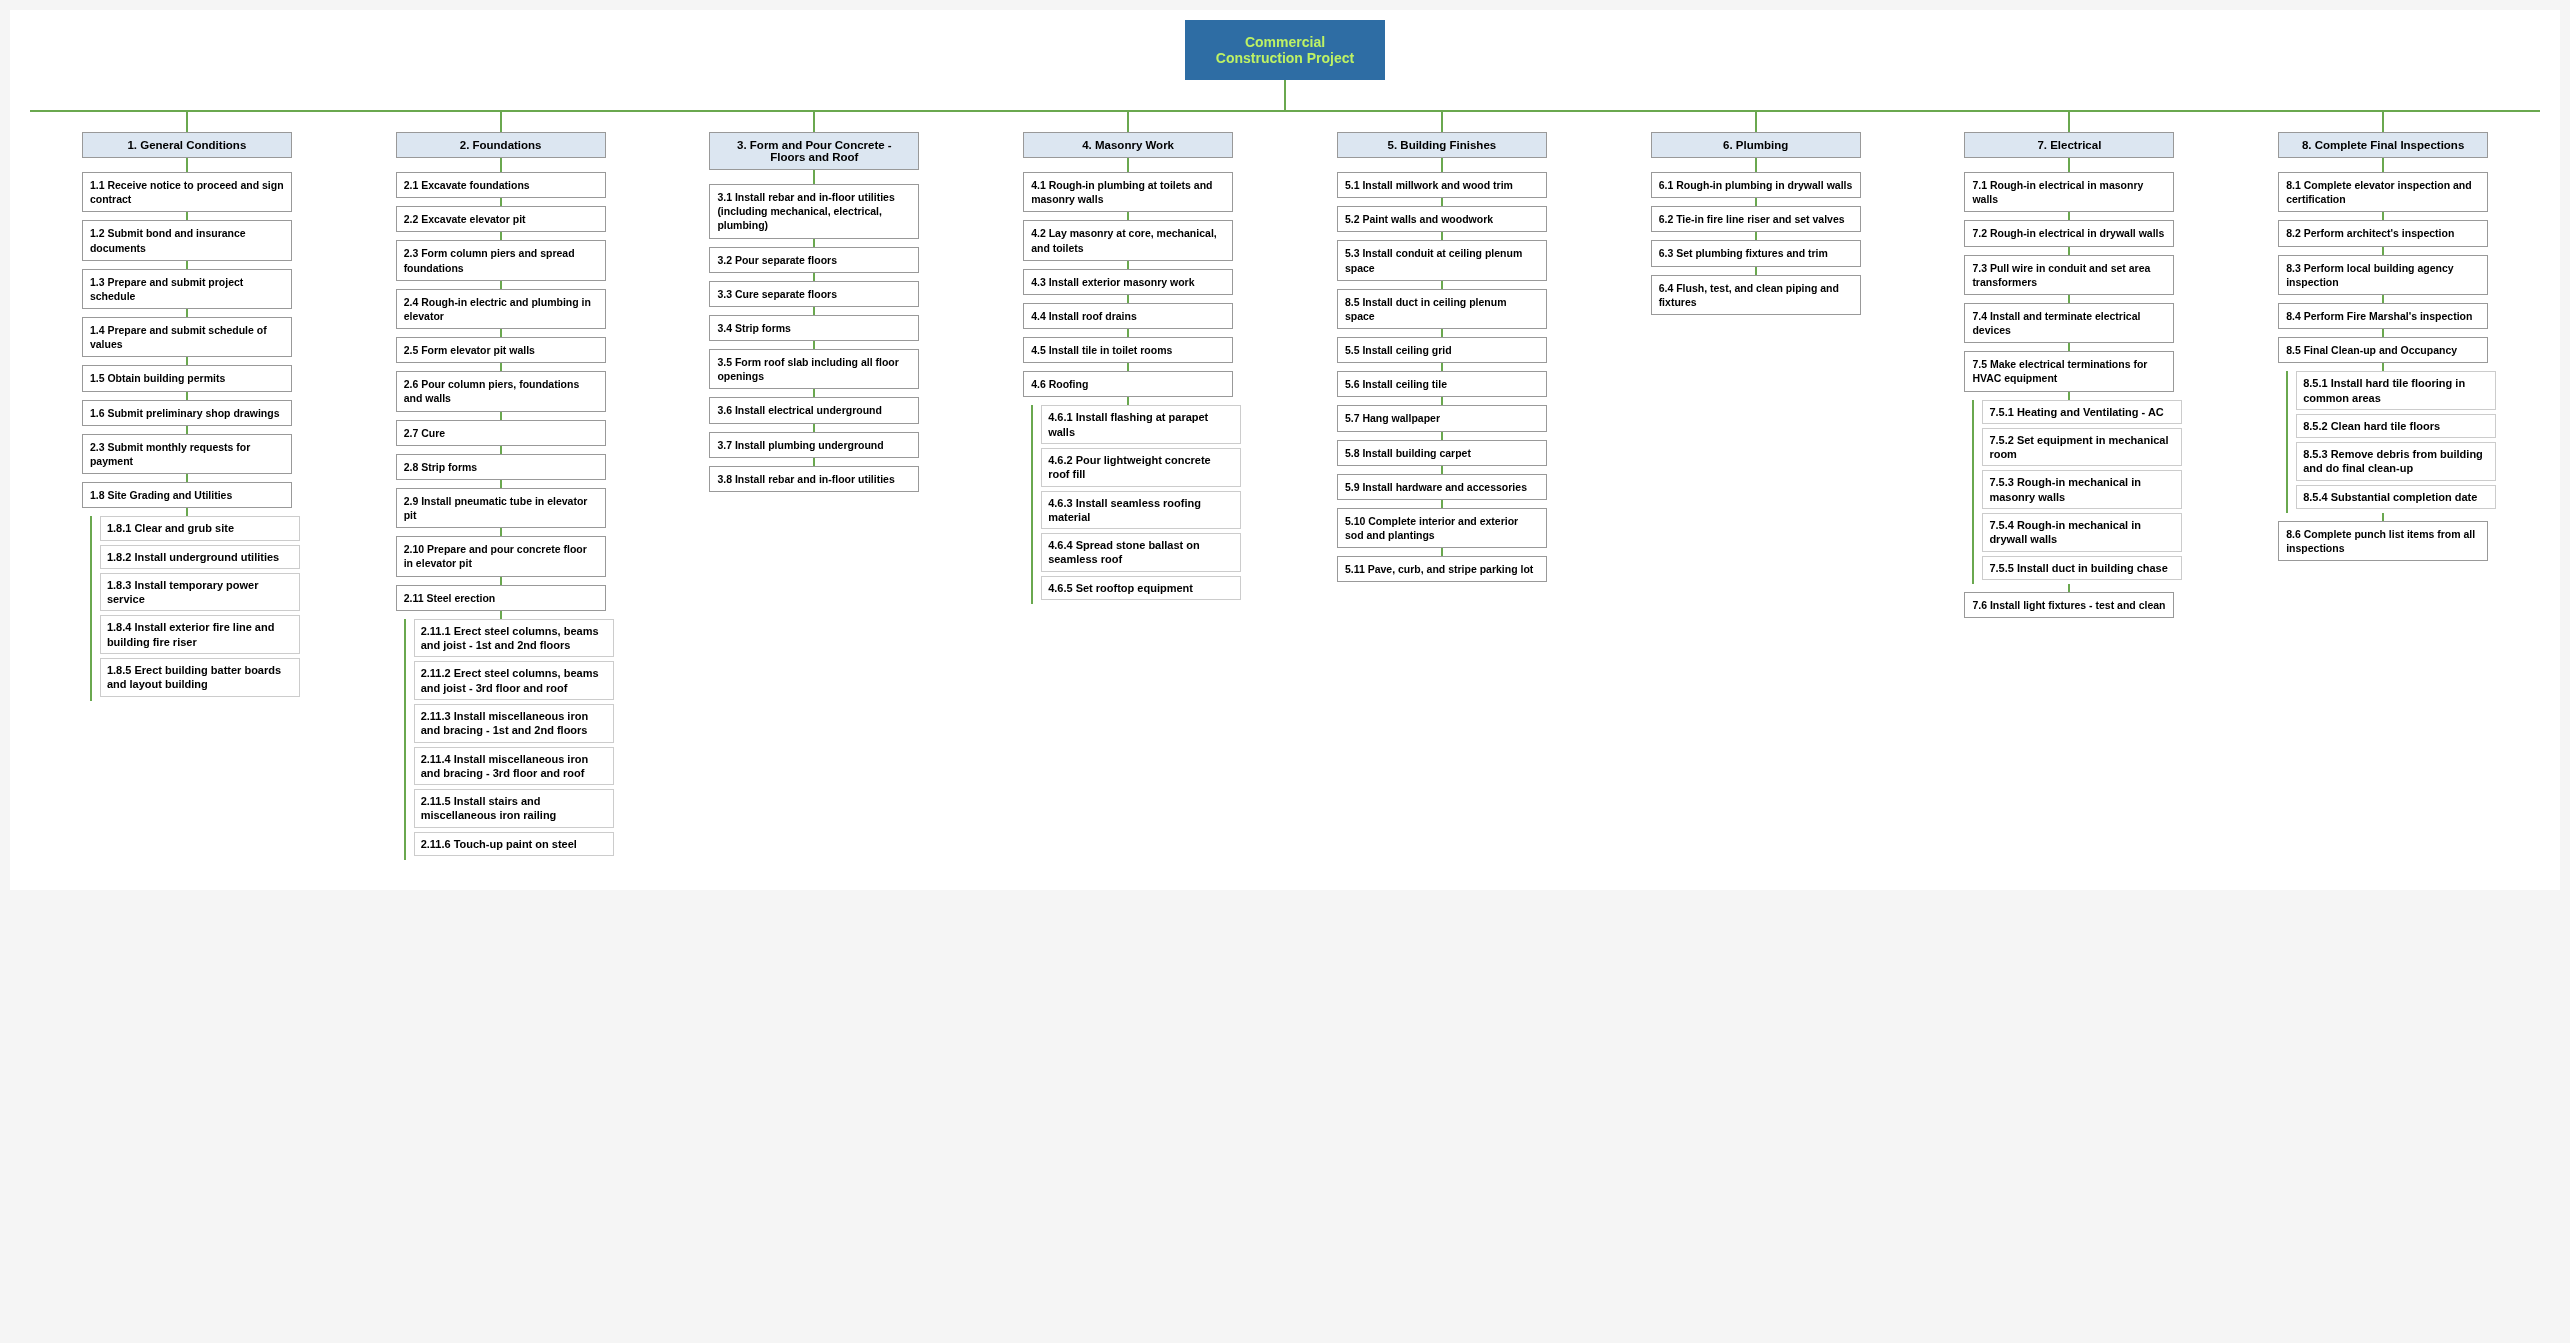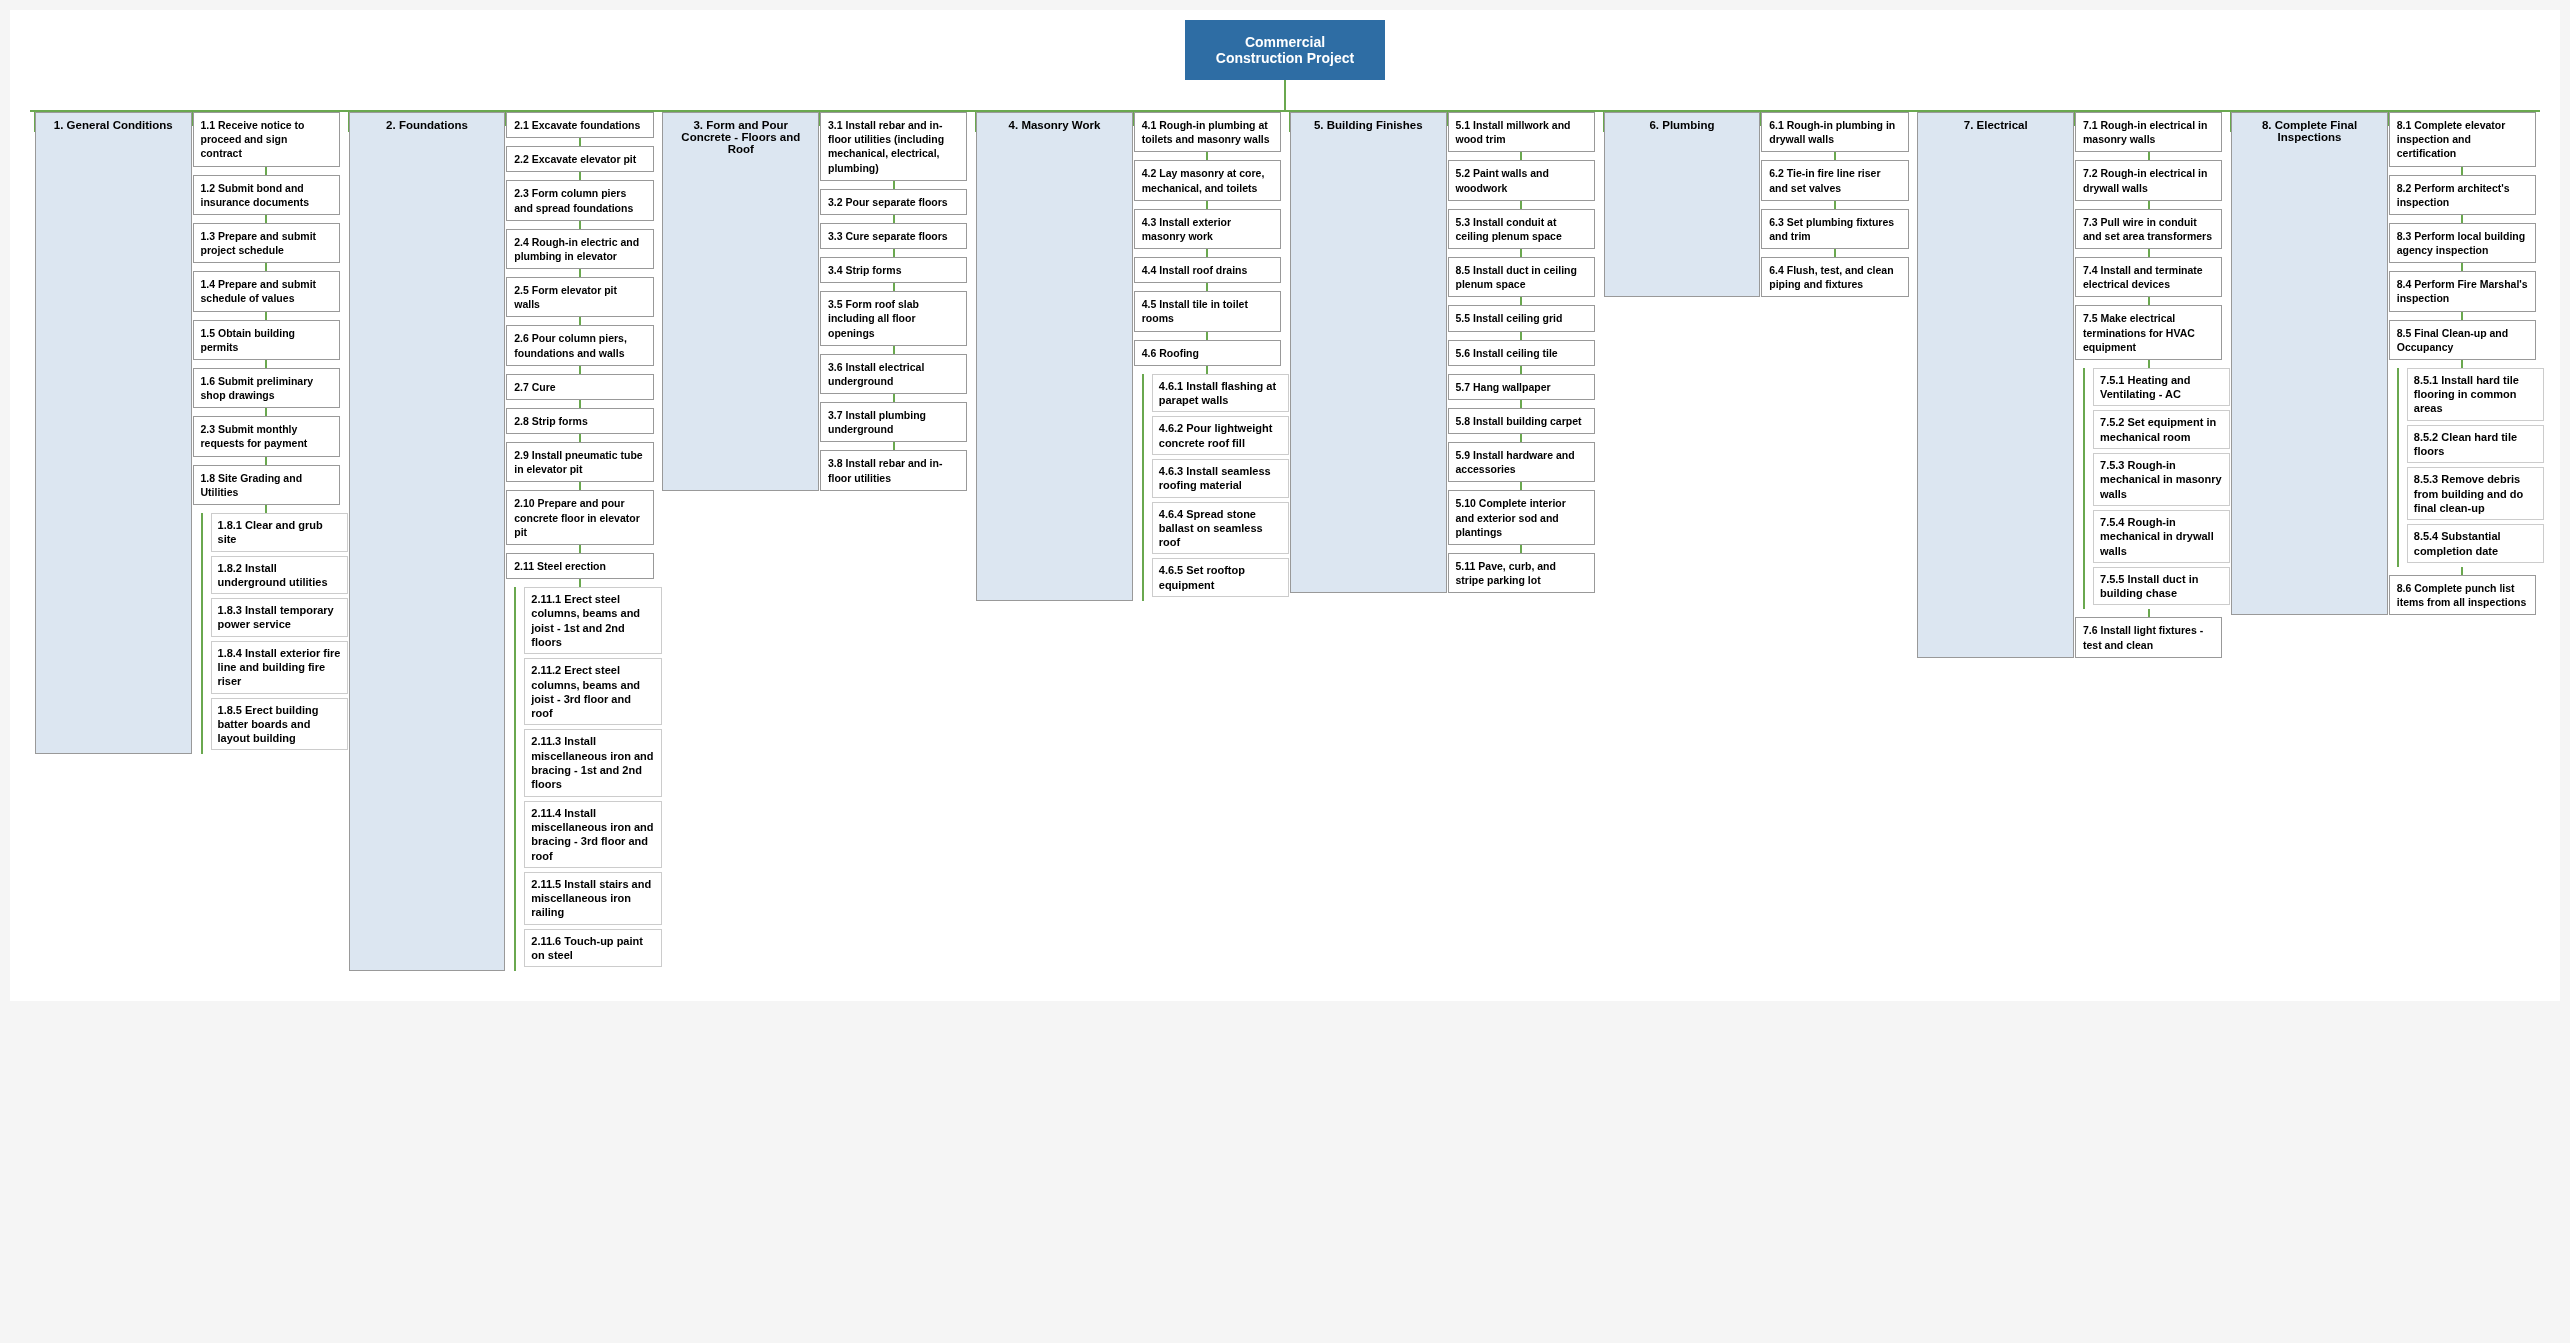--- a/index.html
+++ b/index.html
@@ -12,21 +12,21 @@
     }
     .page-wrapper {
       background: white;
       min-width: 2400px;
       padding: 10px 20px 30px 20px;
       position: relative;
     }
     
     .root-node {
       background: #2e6da4;
-      color: #ffffff;
+      color: #bef264;
       padding: 12px 20px;
       text-align: center;
       font-size: 14px;
       font-weight: bold;
       width: 200px;
       margin: 0 auto 0 auto;
       border: 2px solid #2e6da4;
       position: relative;
     }
     
@@ -44,21 +44,22 @@
     
     .columns-row {
       display: flex;
       align-items: flex-start;
       gap: 0;
       width: 100%;
     }
     .column {
       flex: 1;
       display: flex;
-      flex-direction: row;
+      flex-direction: column;
+      align-items: center;
       position: relative;
       padding: 0 4px;
     }
     
     .col-top-connector {
       width: 2px;
       height: 20px;
       background: #6aa84f;
       margin: 0 auto;
     }

